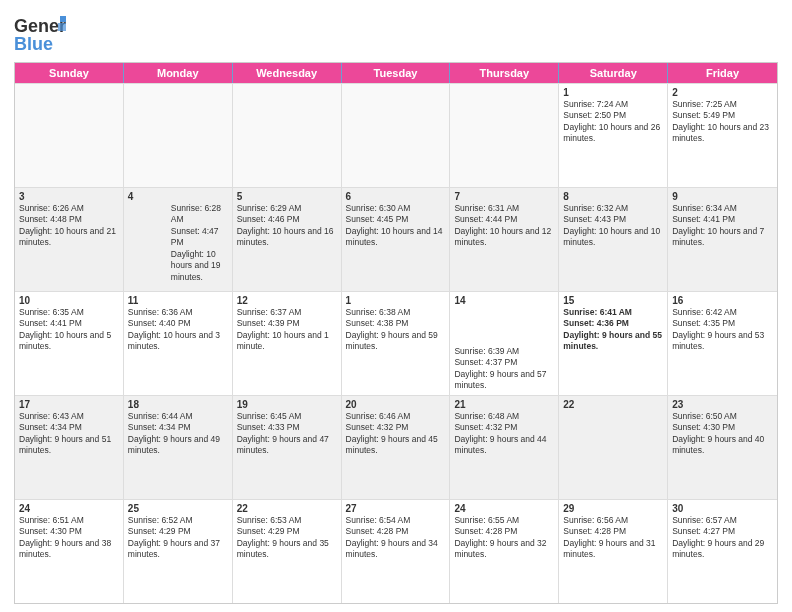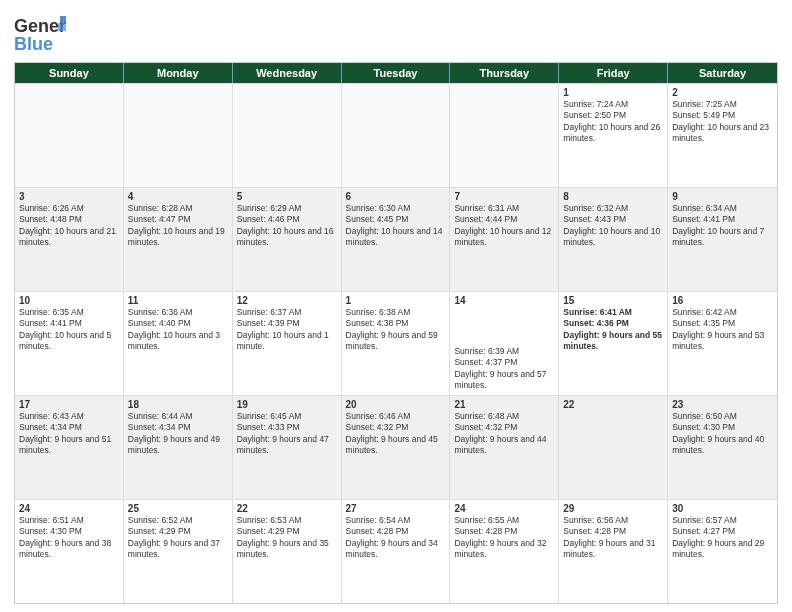--- a/index.html
+++ b/index.html
@@ -39,21 +39,21 @@
     }
     .calendar {
       flex: 1;
       display: flex;
       flex-direction: column;
       border: 1px solid #ccc;
     }
     .cal-header {
       display: grid;
       grid-template-columns: repeat(7, 1fr);
-      background: #14532d;
+      background: #ec4899;
     }
     .cal-header-cell {
       color: #fff;
       font-size: 11px;
       font-weight: bold;
       text-align: center;
       padding: 4px 2px;
       border-right: 1px solid #6a9fd1;
     }
     .cal-header-cell:last-child { border-right: none; }
@@ -118,22 +118,22 @@
     </div>
   </div>
 
   <div class="calendar">
     <div class="cal-header">
     <div class="cal-header-cell">Sunday</div>
         <div class="cal-header-cell">Monday</div>
         <div class="cal-header-cell">Wednesday</div>
         <div class="cal-header-cell">Tuesday</div>
         <div class="cal-header-cell">Thursday</div>
+        <div class="cal-header-cell">Saturday</div>
         <div class="cal-header-cell">Friday</div>
-        <div class="cal-header-cell">Saturday</div>
       </div>
     <div class="cal-body">
     <div class="cal-row">
           <div class="cal-cell empty"></div>
           <div class="cal-cell empty"></div>
           <div class="cal-cell empty"></div>
           <div class="cal-cell empty"></div>
           <div class="cal-cell empty"></div>
           <div class="cal-cell">
             <span class="day-num">1</span>
@@ -150,21 +150,21 @@
         </div>
         <div class="cal-row">
           <div class="cal-cell shaded">
             <span class="day-num">3</span>
             <div class="day-info" style="white-space: pre-line;">Sunrise: 6:26 AM
 Sunset: 4:48 PM
 Daylight: 10 hours and 21 minutes.</div>
           </div>
           <div class="cal-cell shaded">
             <span class="day-num">4</span>
-            <div class="day-info" style="white-space: pre-line;">Sunrise: 6:28 AM
+            <div class="day-info" style="white-space: pre-line; margin-left: 43px;">Sunrise: 6:28 AM
 Sunset: 4:47 PM
 Daylight: 10 hours and 19 minutes.</div>
           </div>
           <div class="cal-cell shaded">
             <span class="day-num">5</span>
             <div class="day-info" style="white-space: pre-line;">Sunrise: 6:29 AM
 Sunset: 4:46 PM
 Daylight: 10 hours and 16 minutes.</div>
           </div>
           <div class="cal-cell shaded">

